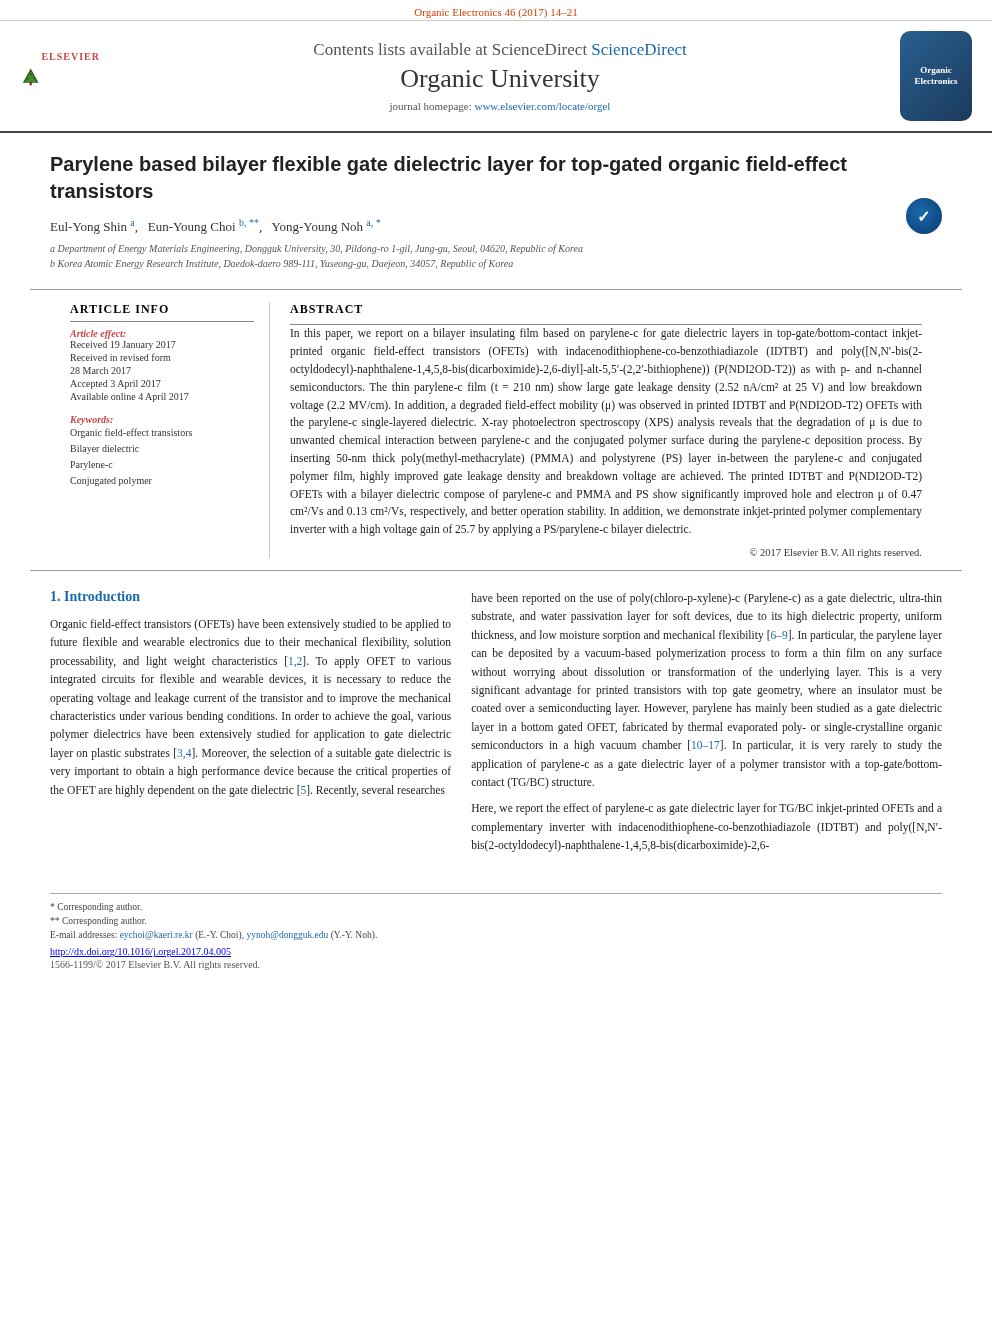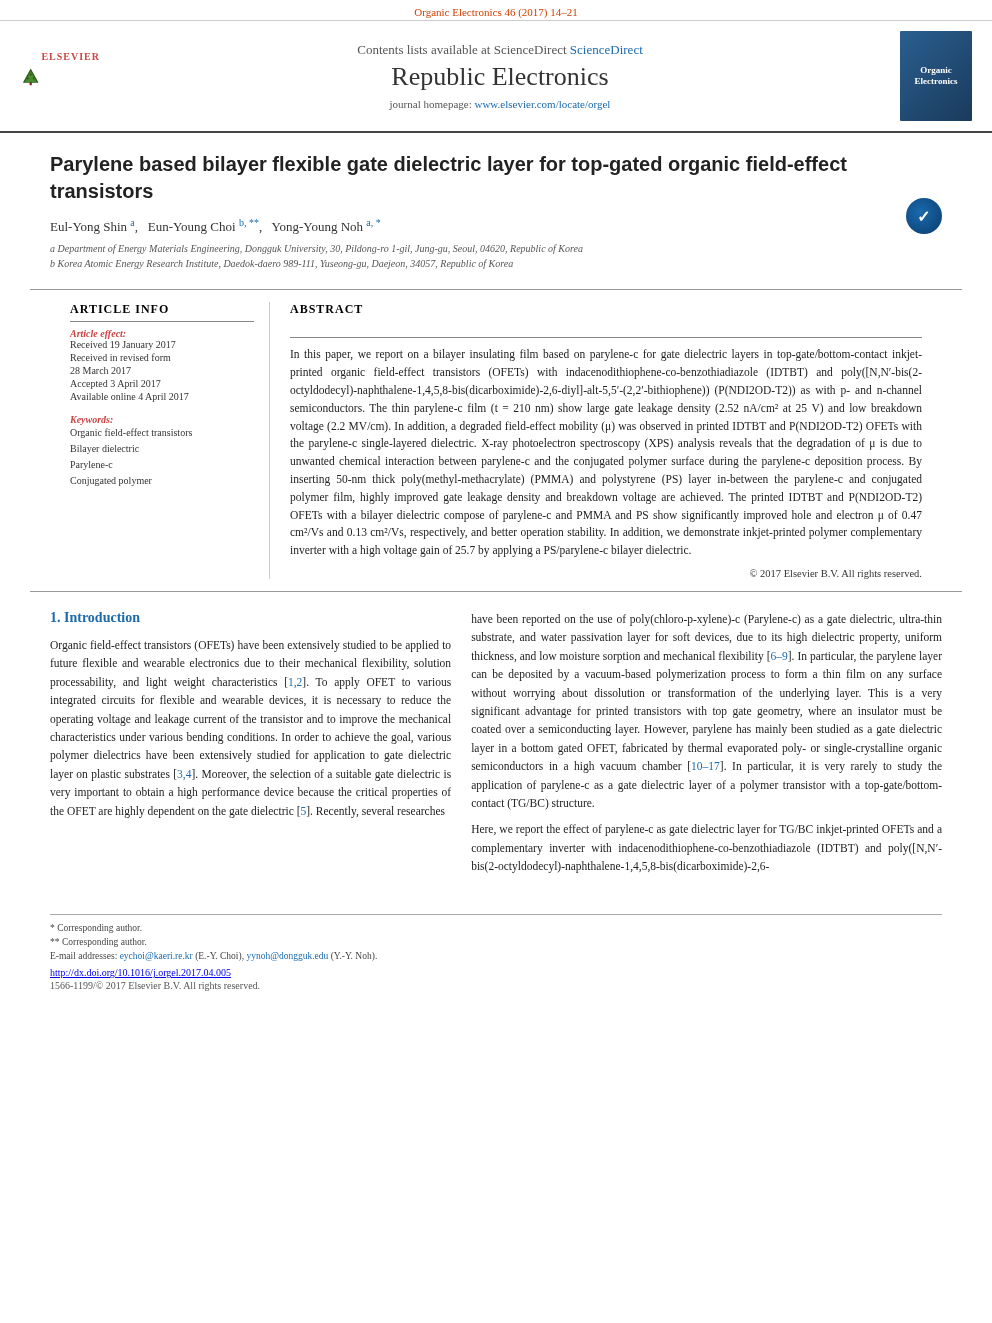--- a/index.html
+++ b/index.html
@@ -44,21 +44,21 @@
       color: #c44;
       font-weight: bold;
       letter-spacing: 1px;
       margin-top: 2px;
     }
     .header-center {
       flex: 1;
       text-align: center;
     }
     .sciencedirect-link {
-      font-size: 13px;
+      font-size: 17px;
       color: #555;
     }
     .sciencedirect-link a {
       color: #1a6aad;
       text-decoration: none;
     }
     .journal-title-main {
       font-size: 26px;
       font-weight: normal;
       color: #333;
@@ -79,21 +79,21 @@
       background: linear-gradient(135deg, #2a5f8f, #1a3a5c);
       height: 90px;
       display: flex;
       flex-direction: column;
       align-items: center;
       justify-content: center;
       color: #fff;
       font-size: 8px;
       text-align: center;
       padding: 4px;
-      border-radius: 1px;
+      border-radius: 10px;
     }
     .journal-cover-title {
       font-size: 9px;
       font-weight: bold;
       line-height: 1.2;
     }
 
     
     .article-header {
       padding: 18px 50px 10px;
@@ -185,22 +185,21 @@
       color: #333;
       line-height: 1.6;
     }
     .abstract-section { flex: 1; }
     .abstract-section h3 {
       font-size: 12px;
       font-weight: bold;
       letter-spacing: 1px;
       text-transform: uppercase;
       border-bottom: 1px solid #888;
-      padding-bottom: 20px;
-      margin-bottom: 8px;
+      padding-bottom: 7px;
     }
     .abstract-text {
       font-size: 11.5px;
       line-height: 1.55;
       color: #222;
       text-align: justify;
     }
     .copyright {
       text-align: right;
       font-size: 10.5px;
@@ -283,21 +282,21 @@
       <circle cx="38" cy="33" r="2.5" fill="#2d5a1b"></circle>
     </svg>
     <div class="elsevier-label">ELSEVIER</div>
   </div>
 
   <div class="header-center">
     <div class="sciencedirect-link">
       <span>Contents lists available at ScienceDirect</span>
       <a href="#">ScienceDirect</a>
     </div>
-    <div class="journal-title-main">Republic Electronics</div>
+    <div class="journal-title-main">Organic University</div>
     <div class="journal-homepage">
       <span>journal homepage:</span>
       <a href="#">www.elsevier.com/locate/orgel</a>
     </div>
   </div>
 
   <div class="journal-cover">
     <div class="journal-cover-title">Organic<br>Electronics</div>
   </div>
 </div>

